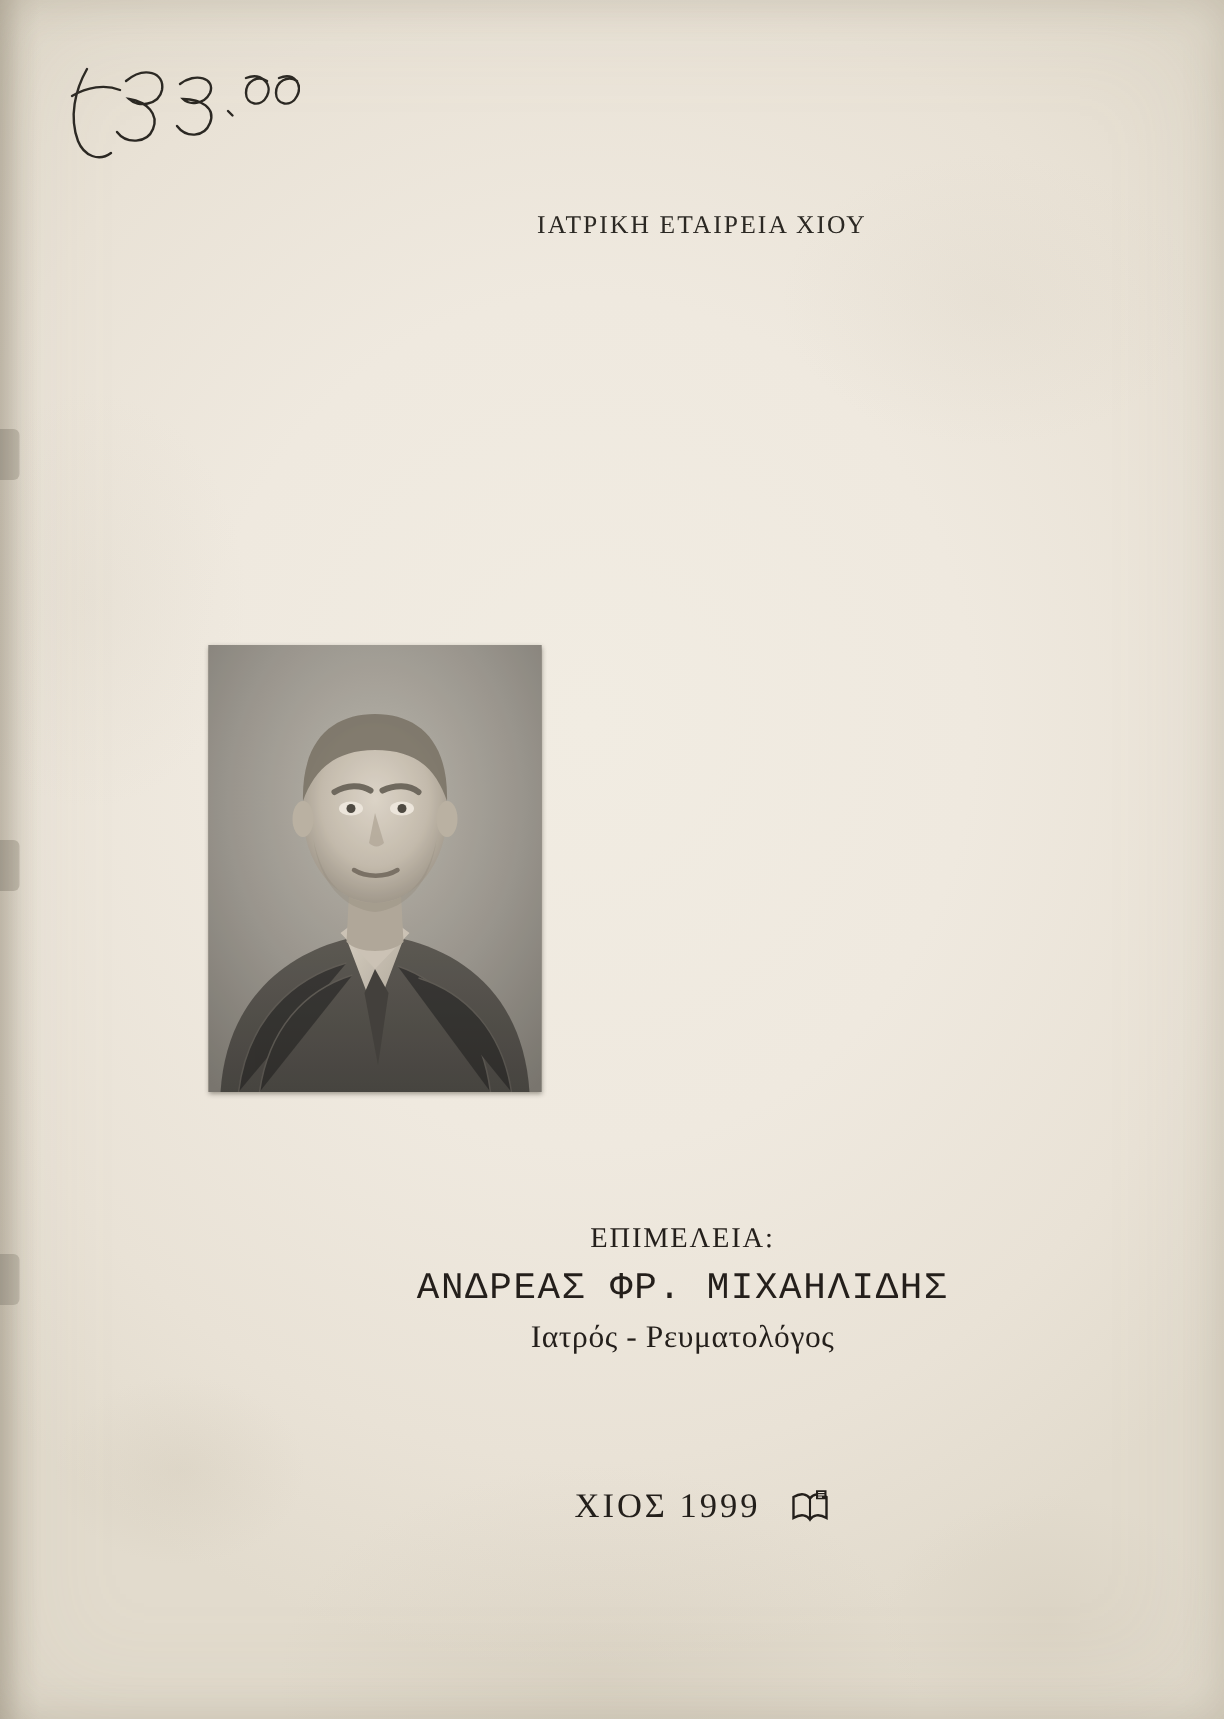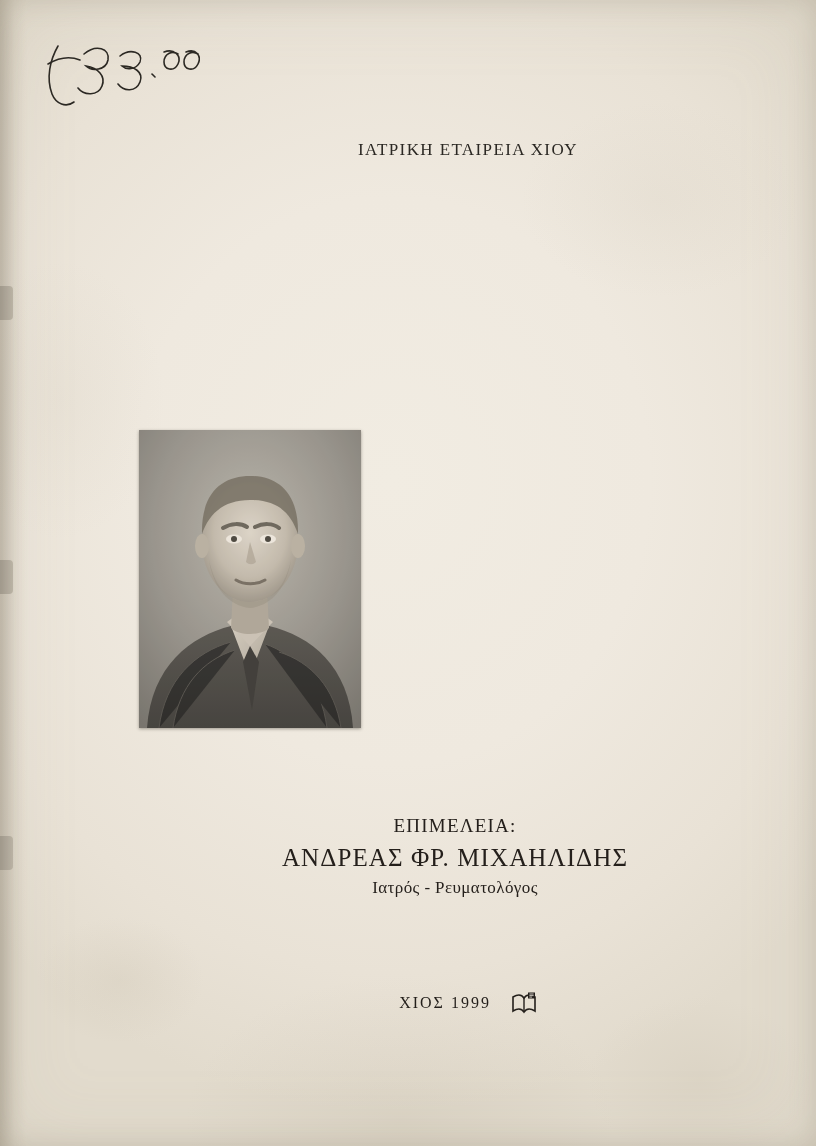--- a/index.html
+++ b/index.html
@@ -144,38 +144,39 @@
     color: #241f1b;
   }
   .credit-label {
     font-size: 19px;
     letter-spacing: 1.2px;
   }
   .credit-name {
     font-size: 25px;
     letter-spacing: 1.1px;
     margin-top: 7px;
+    font-family: Liberation Mono, monospace;
   }
   .credit-role {
-    font-size: 17px;
+    font-size: 21px;
     letter-spacing: .4px;
     margin-top: 6px;
   }
 
   
   .footer {
     position: absolute;
     top: 991px;
     left: 0;
     width: 100%;
     padding-left: 120px;
     box-sizing: border-box;
     text-align: center;
     color: #231f1b;
-    font-size: 16px;
+    font-size: 23px;
     letter-spacing: 2px;
   }
   .footer-inner {
     display: inline-flex;
     align-items: center;
     gap: 20px;
   }
   .book-logo { width: 26px; height: 24px; }
   .book-logo svg { display:block; }
 </style>

